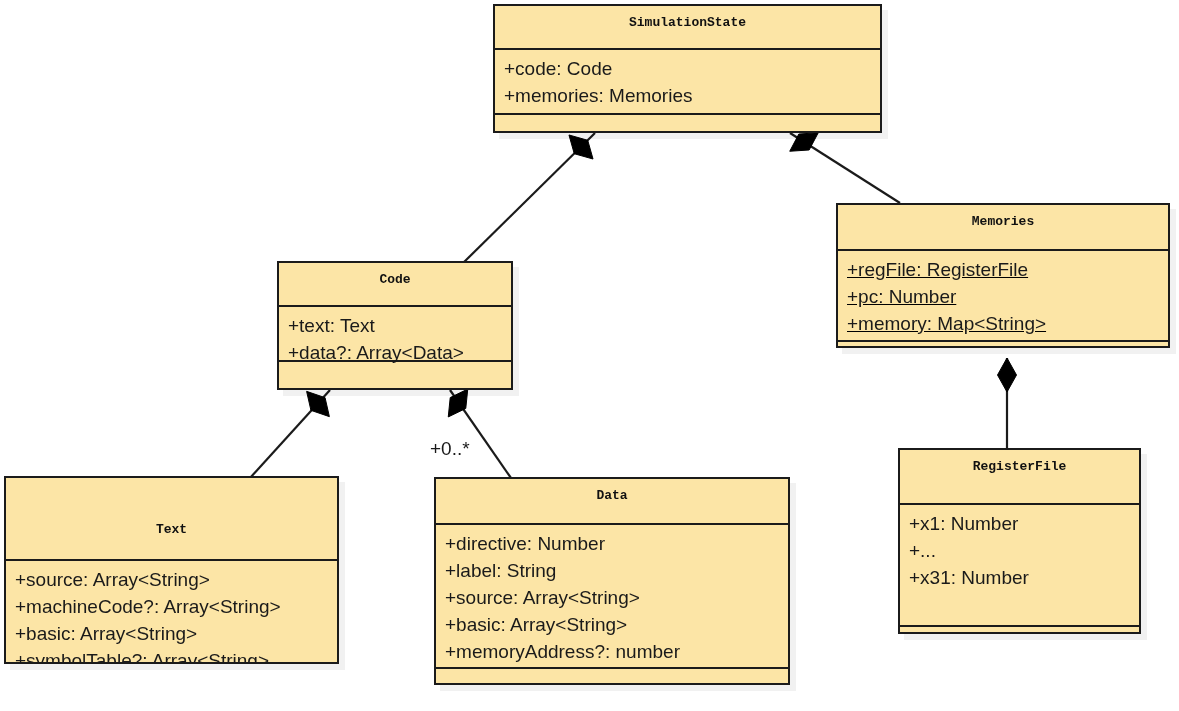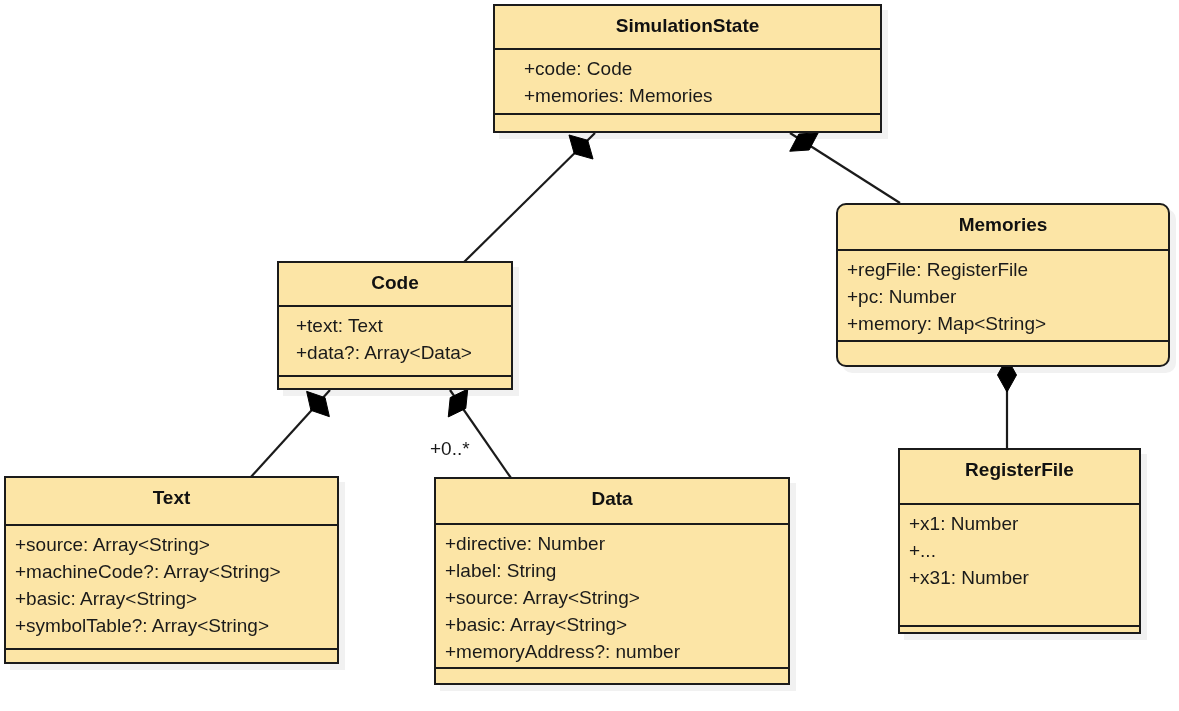--- a/index.html
+++ b/index.html
@@ -29,26 +29,27 @@
     box-sizing: border-box;
     background: #fce5a6;
     border: 2px solid #1b1b1b;
     box-shadow: 6px 6px 0 0 rgba(0,0,0,0.055);
     overflow: hidden;
     z-index: 5;
   }
   .uml-name {
     text-align: center;
     font-weight: bold;
-    font-size: 19px;
+    font-size: 13px;
     color: #111111;
     line-height: 1;
     padding: 10px 6px 11px 6px;
     box-sizing: border-box;
     white-space: nowrap;
+    font-family: Liberation Mono, monospace;
   }
   .uml-sep {
     height: 2px;
     background: #1b1b1b;
     font-size: 0;
     line-height: 0;
   }
   .uml-attrs {
     padding: 5px 0 6px 0;
     box-sizing: border-box;
@@ -96,61 +97,61 @@
         <polygon points="467.75,389.07 450.22,397.55 448.25,416.93 465.78,408.45" fill="#000000" stroke="#000000" stroke-width="1"></polygon>
       </g>
       <g>
         <polyline points="1007,358 1007,448" fill="none" stroke="#1b1b1b" stroke-width="2.2"></polyline>
         <polygon points="1007.00,358.00 997.50,375.00 1007.00,392.00 1016.50,375.00" fill="#000000" stroke="#000000" stroke-width="1"></polygon>
       </g>
     </svg>
 <div class="uml-class" style="left: 493px; top: 4px; width: 389px; height: 129px;">
       <div class="uml-name" style="height: 42px;">SimulationState</div>
       <div class="uml-sep"></div>
-      <div class="uml-attrs" style="height: 63px; margin-left: 20px;">
+      <div class="uml-attrs" style="height: 63px;">
         <div class="uml-attr">+code: Code</div>
         <div class="uml-attr">+memories: Memories</div>
       </div>
       <div class="uml-sep"></div>
       <div class="uml-ops"></div>
     </div>
-    <div class="uml-class" style="left: 836px; top: 203px; width: 334px; height: 164px; border-radius: 10px;">
+    <div class="uml-class" style="left: 836px; top: 203px; width: 334px; height: 145px;">
       <div class="uml-name" style="height: 44px;">Memories</div>
       <div class="uml-sep"></div>
-      <div class="uml-attrs" style="height: 89px;">
+      <div class="uml-attrs" style="height: 89px; text-decoration: underline;">
         <div class="uml-attr">+regFile: RegisterFile</div>
         <div class="uml-attr">+pc: Number</div>
         <div class="uml-attr">+memory: Map&lt;String&gt;</div>
       </div>
       <div class="uml-sep"></div>
       <div class="uml-ops"></div>
     </div>
     <div class="uml-class" style="left: 277px; top: 261px; width: 236px; height: 129px;">
       <div class="uml-name" style="height: 42px; text-align: center;">Code</div>
       <div class="uml-sep"></div>
-      <div class="uml-attrs" style="height: 68px; padding-left: 8px;">
+      <div class="uml-attrs" style="height: 53px;">
         <div class="uml-attr">+text: Text</div>
         <div class="uml-attr">+data?: Array&lt;Data&gt;</div>
       </div>
       <div class="uml-sep"></div>
       <div class="uml-ops"></div>
     </div>
     <div class="uml-class" style="left: 898px; top: 448px; width: 243px; height: 186px;">
       <div class="uml-name" style="height: 53px;">RegisterFile</div>
       <div class="uml-sep"></div>
       <div class="uml-attrs" style="height: 120px;">
         <div class="uml-attr">+x1: Number</div>
         <div class="uml-attr">+...</div>
         <div class="uml-attr">+x31: Number</div>
       </div>
       <div class="uml-sep"></div>
       <div class="uml-ops"></div>
     </div>
     <div class="uml-class" style="left: 4px; top: 476px; width: 335px; height: 188px;">
-      <div class="uml-name" style="height: 46px;">Text</div>
+      <div class="uml-name" style="height: 46px; margin-top: 35px;">Text</div>
       <div class="uml-sep"></div>
       <div class="uml-attrs" style="height: 122px;">
         <div class="uml-attr">+source: Array&lt;String&gt;</div>
         <div class="uml-attr">+machineCode?: Array&lt;String&gt;</div>
         <div class="uml-attr">+basic: Array&lt;String&gt;</div>
         <div class="uml-attr">+symbolTable?: Array&lt;String&gt;</div>
       </div>
       <div class="uml-sep"></div>
       <div class="uml-ops"></div>
     </div>

